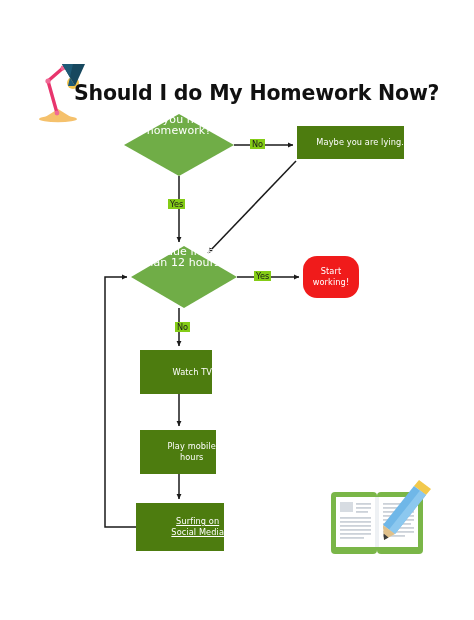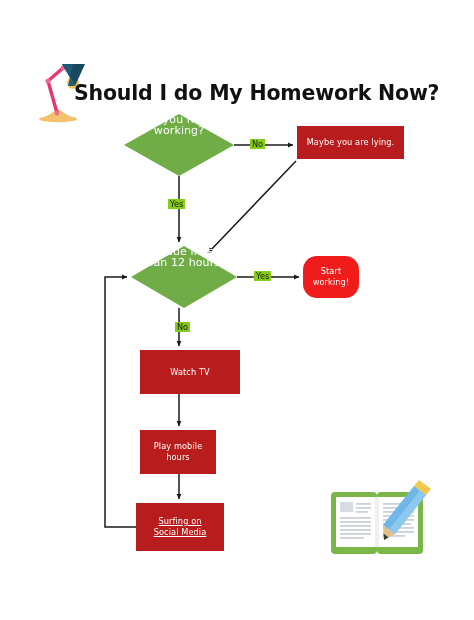--- a/index.html
+++ b/index.html
@@ -73,21 +73,22 @@
     text-align: center;
     color: #ffffff;
     font-family: "DejaVu Sans", sans-serif;
     font-size: 8.2px;
     line-height: 11px;
     font-weight: 400;
     letter-spacing: 0.1px;
   }
 
   .proc {
-    background: #b91c1c;
+    background: #4d7c0f;
+    justify-content: flex-end;
   }
   .terminator {
     background: #f01b1b;
     border-radius: 14px;
   }
 
   .diamond-wrap {
     position: absolute;
   }
   .diamond-shape {
@@ -191,21 +192,21 @@
     </g>
   </svg>
 
   <div class="diamond-wrap" style="left:124px; top:114px; width:110px; height:62px;">
     <svg class="diamond-shape" viewBox="0 0 110 62" preserveAspectRatio="none">
       <polygon points="55,0 110,31 55,62 0,31" fill="#70ad47"></polygon>
     </svg>
     <div class="diamond-label">
       <span>
         <span>Do you have</span><br>
-        <span>working?</span>
+        <span>homework?</span>
       </span>
     </div>
   </div>
 
   <div class="node proc" style="left:297px; top:126px; width:107px; height:33px;">
     <span>Maybe you are lying.</span>
   </div>
 
   <div class="diamond-wrap" style="left:131px; top:246px; width:106px; height:62px;">
     <svg class="diamond-shape" viewBox="0 0 106 62" preserveAspectRatio="none">
@@ -219,21 +220,21 @@
     </div>
   </div>
 
   <div class="node terminator" style="left:303px; top:256px; width:56px; height:42px;">
     <span>
       <span>Start</span><br>
       <span>working!</span>
     </span>
   </div>
 
-  <div class="node proc" style="left:140px; top:350px; width:100px; height:44px;">
+  <div class="node proc" style="left:140px; top:350px; width:72px; height:44px;">
     <span>Watch TV</span>
   </div>
 
   <div class="node proc" style="left:140px; top:430px; width:76px; height:44px;">
     <span>
       <span>Play mobile</span><br>
       <span>hours</span>
     </span>
   </div>
 

